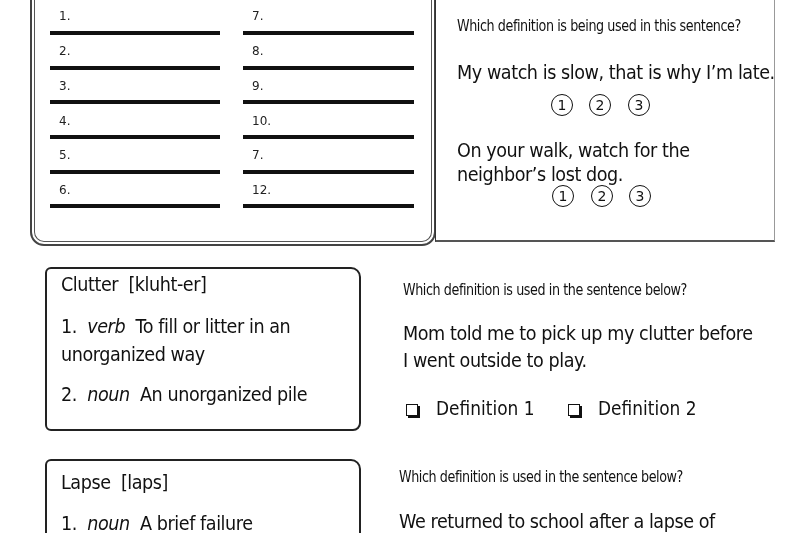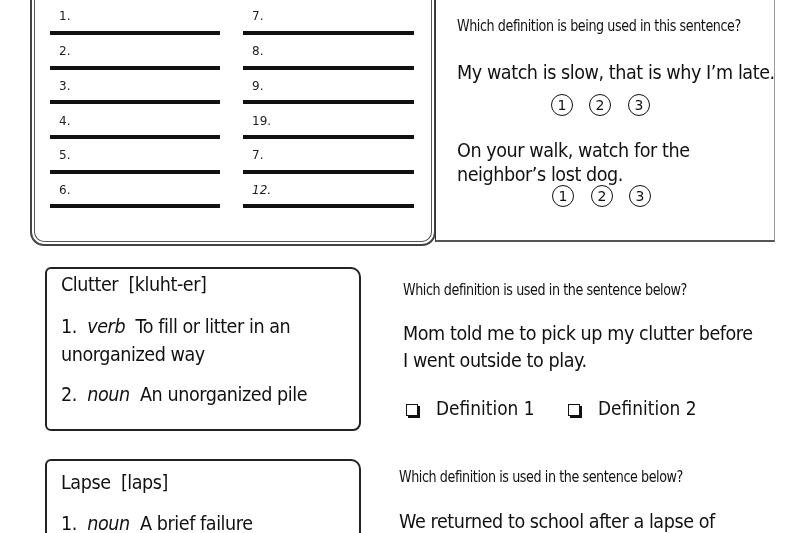--- a/index.html
+++ b/index.html
@@ -46,25 +46,25 @@
   <div class="abs ans-line" style="left:50px;top:204px;width:170px;"></div>
 </div>
 
 <div>
   <span class="abs ans-num" style="left:252px;top:9px;">7.</span>
   <div class="abs ans-line" style="left:243px;top:31px;width:171px;"></div>
   <span class="abs ans-num" style="left:252px;top:44px;">8.</span>
   <div class="abs ans-line" style="left:243px;top:66px;width:171px;"></div>
   <span class="abs ans-num" style="left:252px;top:79px;">9.</span>
   <div class="abs ans-line" style="left:243px;top:100px;width:171px;"></div>
-  <span class="abs ans-num" style="left:252px;top:114px;">19.</span>
+  <span class="abs ans-num" style="left:252px;top:114px;">10.</span>
   <div class="abs ans-line" style="left:243px;top:135px;width:171px;"></div>
   <span class="abs ans-num" style="left:252px;top:148px;">7.</span>
   <div class="abs ans-line" style="left:243px;top:170px;width:171px;"></div>
-  <span class="abs ans-num" style="left:252px;top:183px;font-style:italic;">12.</span>
+  <span class="abs ans-num" style="left:252px;top:183px;">12.</span>
   <div class="abs ans-line" style="left:243px;top:204px;width:171px;"></div>
 </div>
 
 <div class="abs card"></div>
 <div class="abs q-small" style="left:457px;top:17px;">Which definition is being used in this sentence?</div>
 <div class="abs q-big" style="left:457px;top:59px;">My watch is slow, that is why I’m late.</div>
 <div class="abs circ" style="left:551px;top:94px;"><span>1</span></div>
 <div class="abs circ" style="left:589px;top:94px;"><span>2</span></div>
 <div class="abs circ" style="left:628px;top:94px;"><span>3</span></div>
 <div class="abs q-big" style="left:457px;top:137px;">On your walk, watch for the</div>

